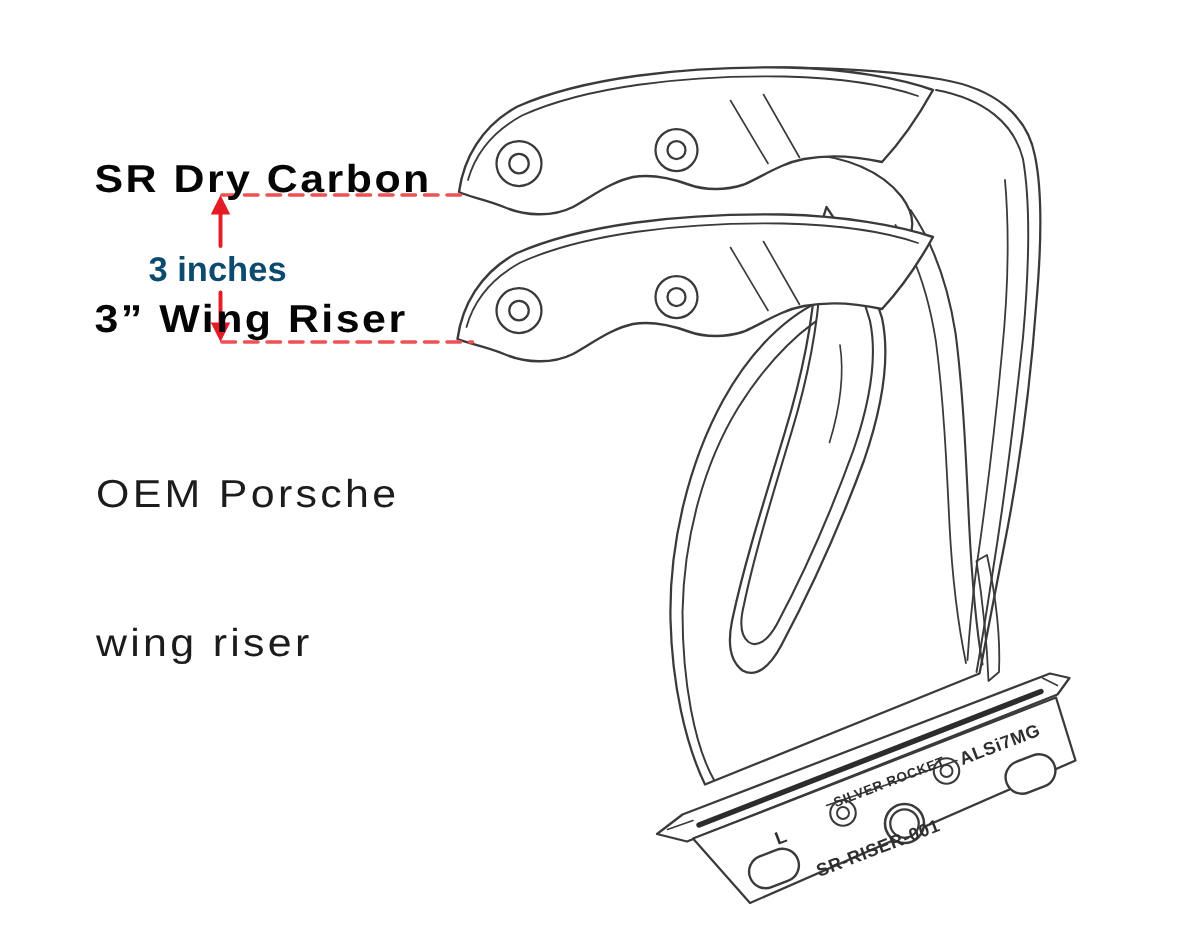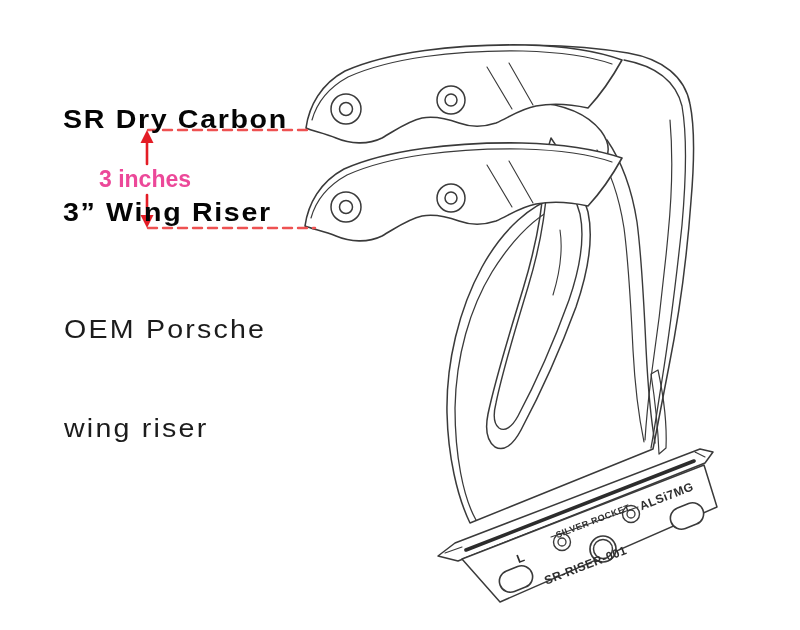--- a/index.html
+++ b/index.html
@@ -21,21 +21,21 @@
   }
   .oem-block{
     left:64px;top:247px;
     font-size:26px;line-height:33px;font-weight:400;
     letter-spacing:2px;color:#1c1c1c;
     transform:scaleX(1.1);transform-origin:left top;
   }
   .dim-label{
     left:99px;top:166px;
     font-size:23px;font-weight:bold;
-    color:#ec4899;letter-spacing:0px;
+    color:#0c4a6e;letter-spacing:0px;
   }
   .plate-text{
     font-family:"Liberation Sans", sans-serif;
     font-weight:bold;
     fill:#2e2e2e;
   }
 </style>
 </head>
 <body>
 

